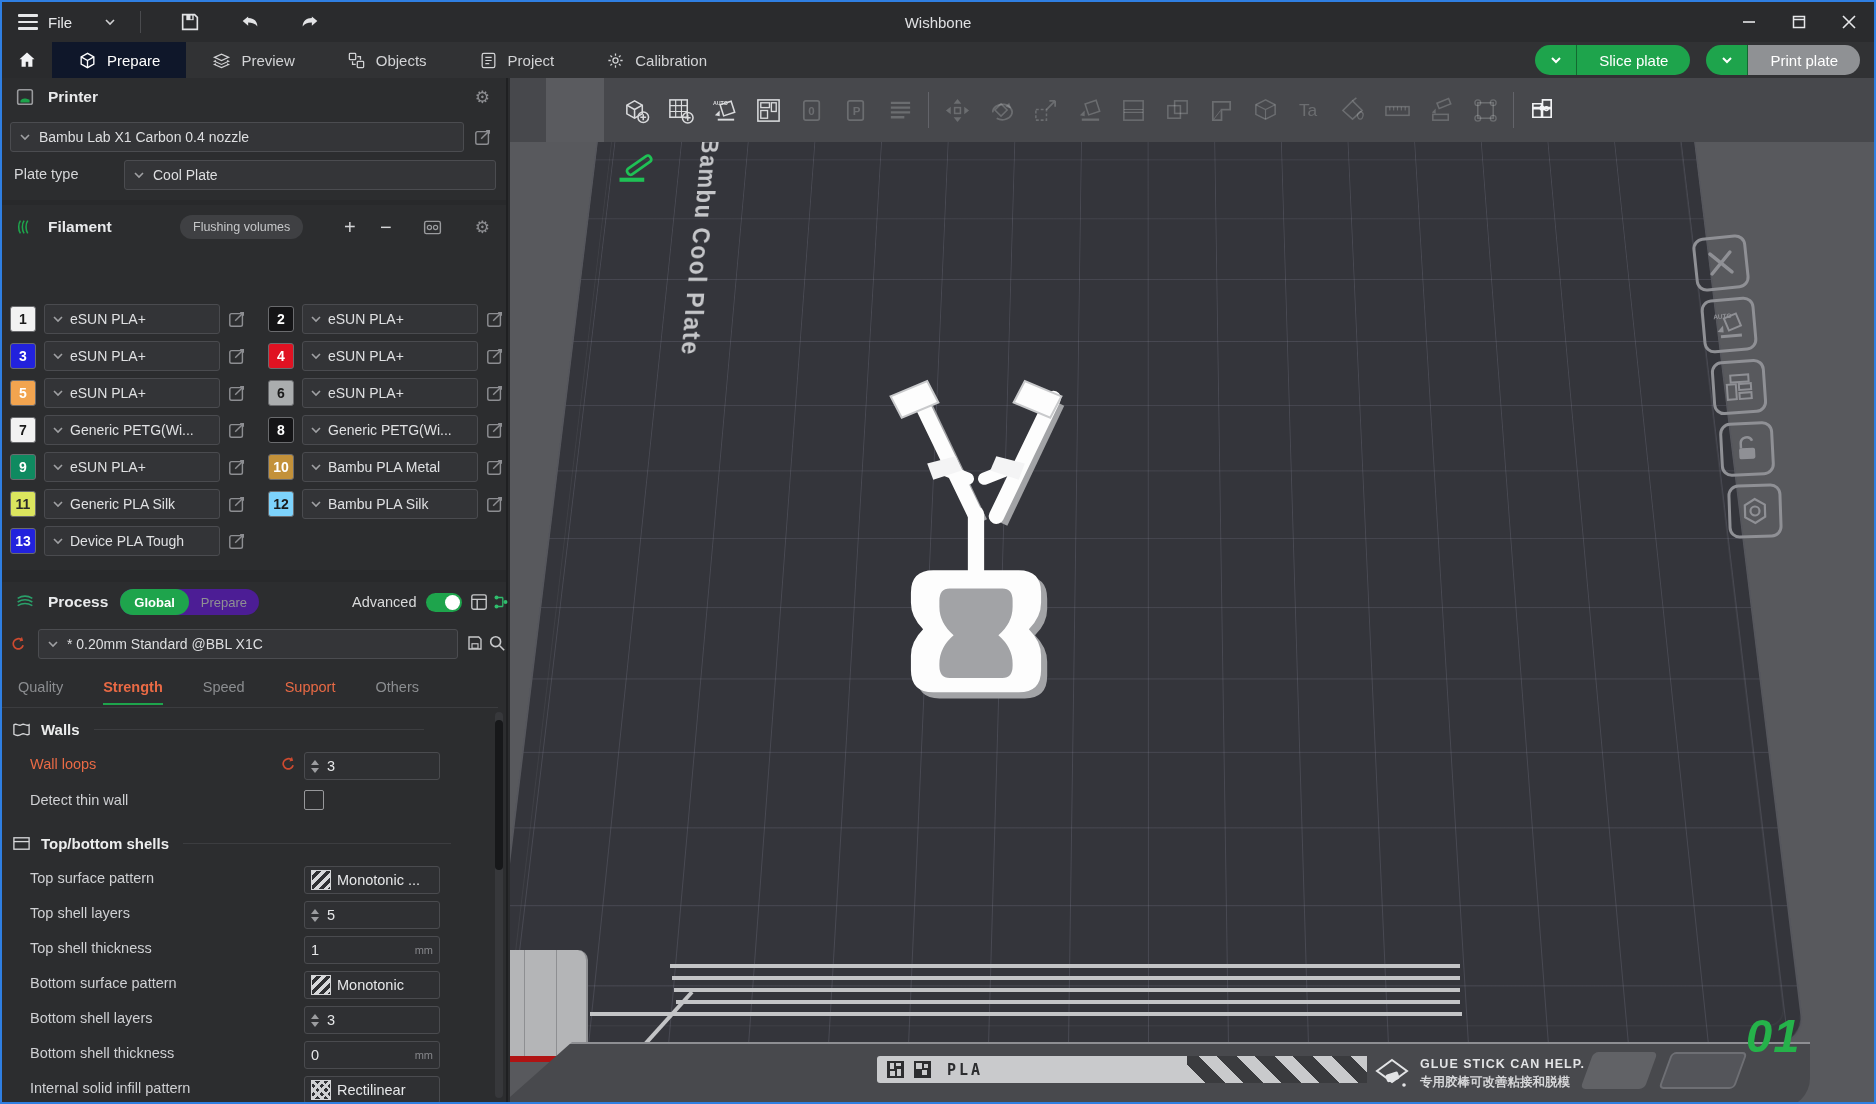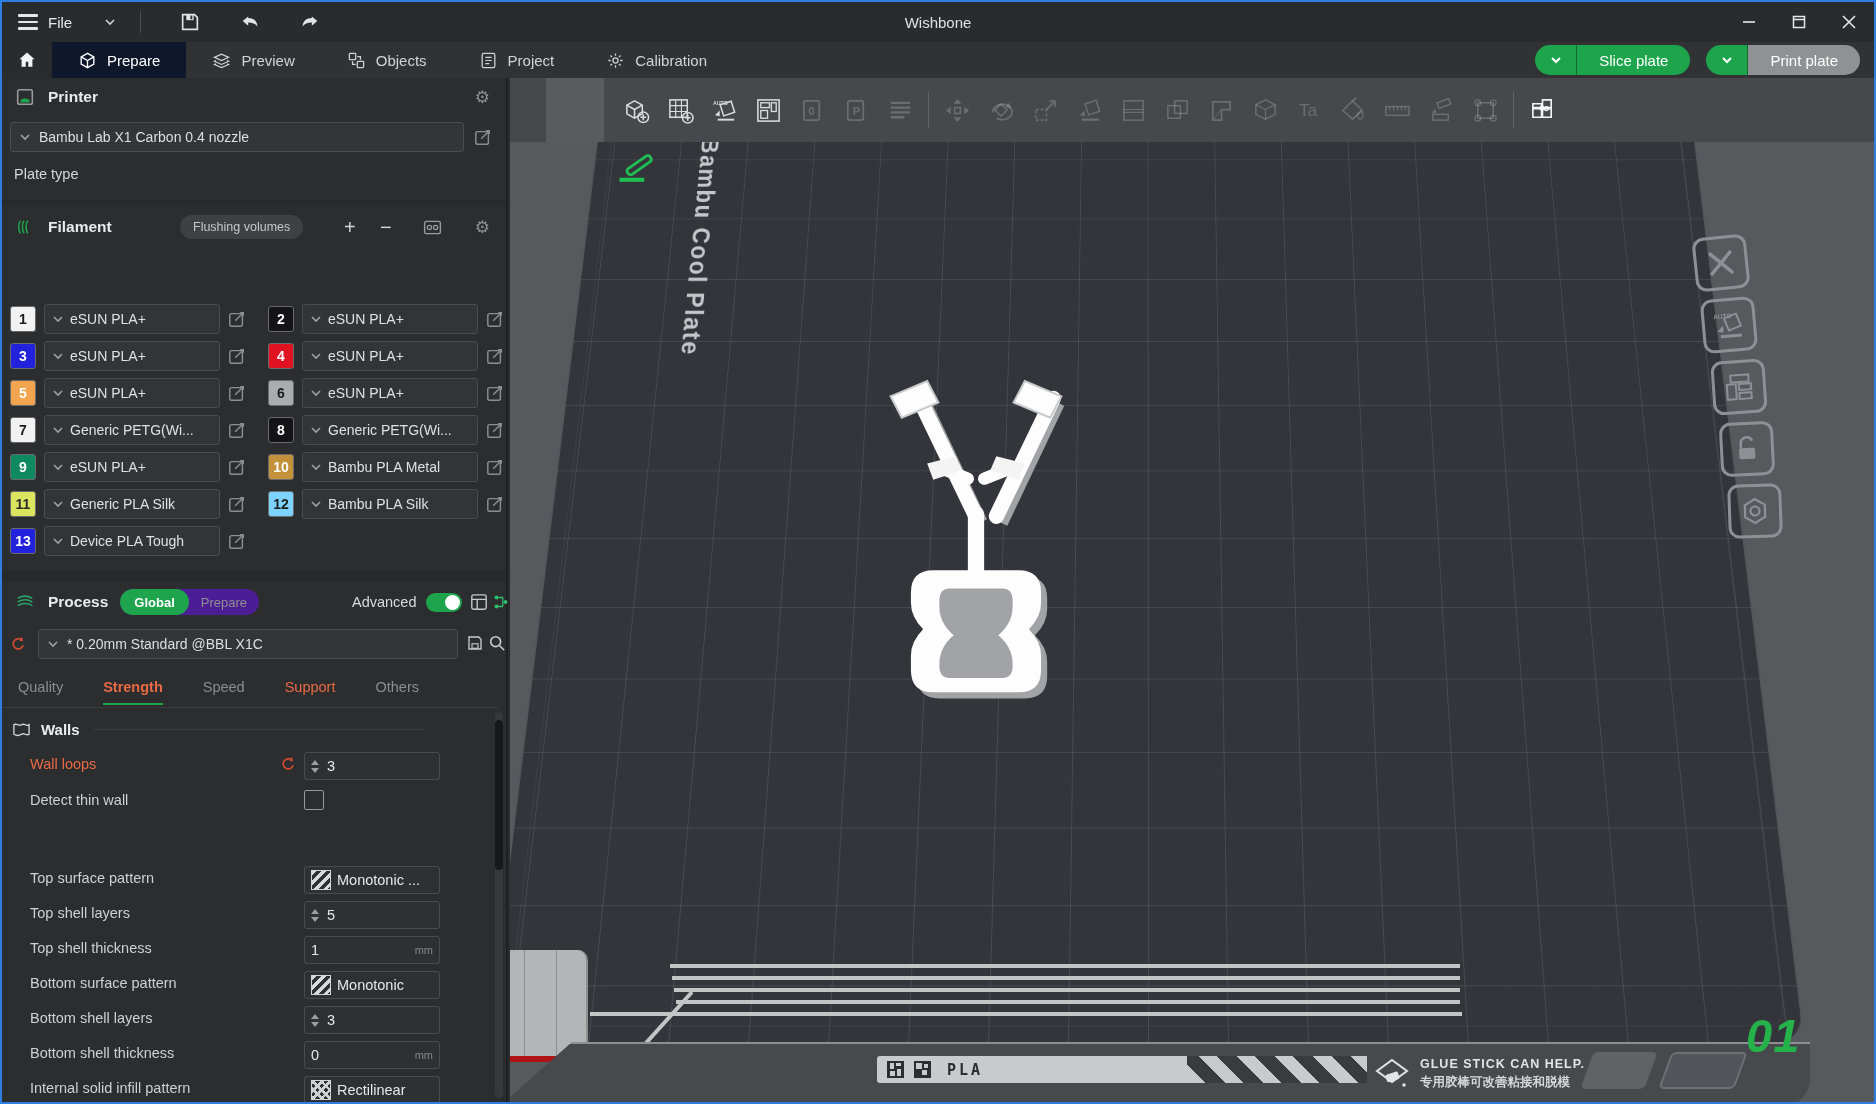--- a/index.html
+++ b/index.html
@@ -251,20 +251,26 @@
       <svg class="chev" viewBox="0 0 12 12">
           <polyline points="2,4 6,8 10,4" fill="none" stroke="currentColor" stroke-width="1.6"></polyline>
         </svg>
       <span>Bambu Lab X1 Carbon 0.4 nozzle</span>
     </div>
     <svg class="edit-ico" style="position:absolute;left:472px;top:50px" viewBox="0 0 20 20">
         <rect x="2" y="4" width="14" height="14" rx="2" fill="none" stroke="currentColor" stroke-width="1.6"></rect>
         <path d="M8 12 17 3M13.5 3H17v3.5" fill="none" stroke="currentColor" stroke-width="1.6"></path>
       </svg>
     <span class="plabel" style="left:12px; top:88px">Plate type</span>
+    <div class="sel" style="left:122px; top:82px; width:372px">
+      <svg class="chev" viewBox="0 0 12 12">
+          <polyline points="2,4 6,8 10,4" fill="none" stroke="currentColor" stroke-width="1.6"></polyline>
+        </svg>
+      <span>Cool Plate</span>
+    </div>
 
     <div class="band" style="top:122px; height:5px"></div>
 
     <div class="sec-hdr" style="top:130px">
       <svg class="hdr-ico" viewBox="0 0 24 24">
           <path d="M7 5c-2.5 3.5-2.5 10.5 0 14M11 5c-2.5 3.5-2.5 10.5 0 14M15 5c-2.5 3.5-2.5 10.5 0 14" fill="none" stroke="#1ea44c" stroke-width="1.7"></path>
         </svg>
       <span class="ttl">Filament</span>
       <span class="pill" style="position:absolute;left:178px">Flushing volumes</span>
       <span class="pm" style="position:absolute;left:342px">+</span>
@@ -517,20 +523,28 @@
     <div class="ctrl" style="top:674px">
       <span class="spin">
           <i class="up"></i>
           <i class="dn"></i>
         </span>
       <span>3</span>
     </div>
     <span class="srow-label" style="top:714px">Detect thin wall</span>
     <span class="checkbox" style="top:712px"></span>
 
+    <div class="set-hdr" style="top:756px">
+      <svg width="19" height="19" viewBox="0 0 20 20" style="color:#d6d7d9">
+          <rect x="2" y="4" width="16" height="12" fill="none" stroke="currentColor" stroke-width="1.4"></rect>
+          <line x1="2" y1="8" x2="18" y2="8" stroke="currentColor" stroke-width="1.4"></line>
+        </svg>
+      <span class="t">Top/bottom shells</span>
+      <span class="rule" style="width:268px"></span>
+    </div>
 
     <span class="srow-label" style="top:792px">Top surface pattern</span>
     <div class="ctrl" style="top:788px">
       <span class="patchip"></span>
       <span>Monotonic ...</span>
     </div>
 
     <span class="srow-label" style="top:827px">Top shell layers</span>
     <div class="ctrl" style="top:823px">
       <span class="spin">

